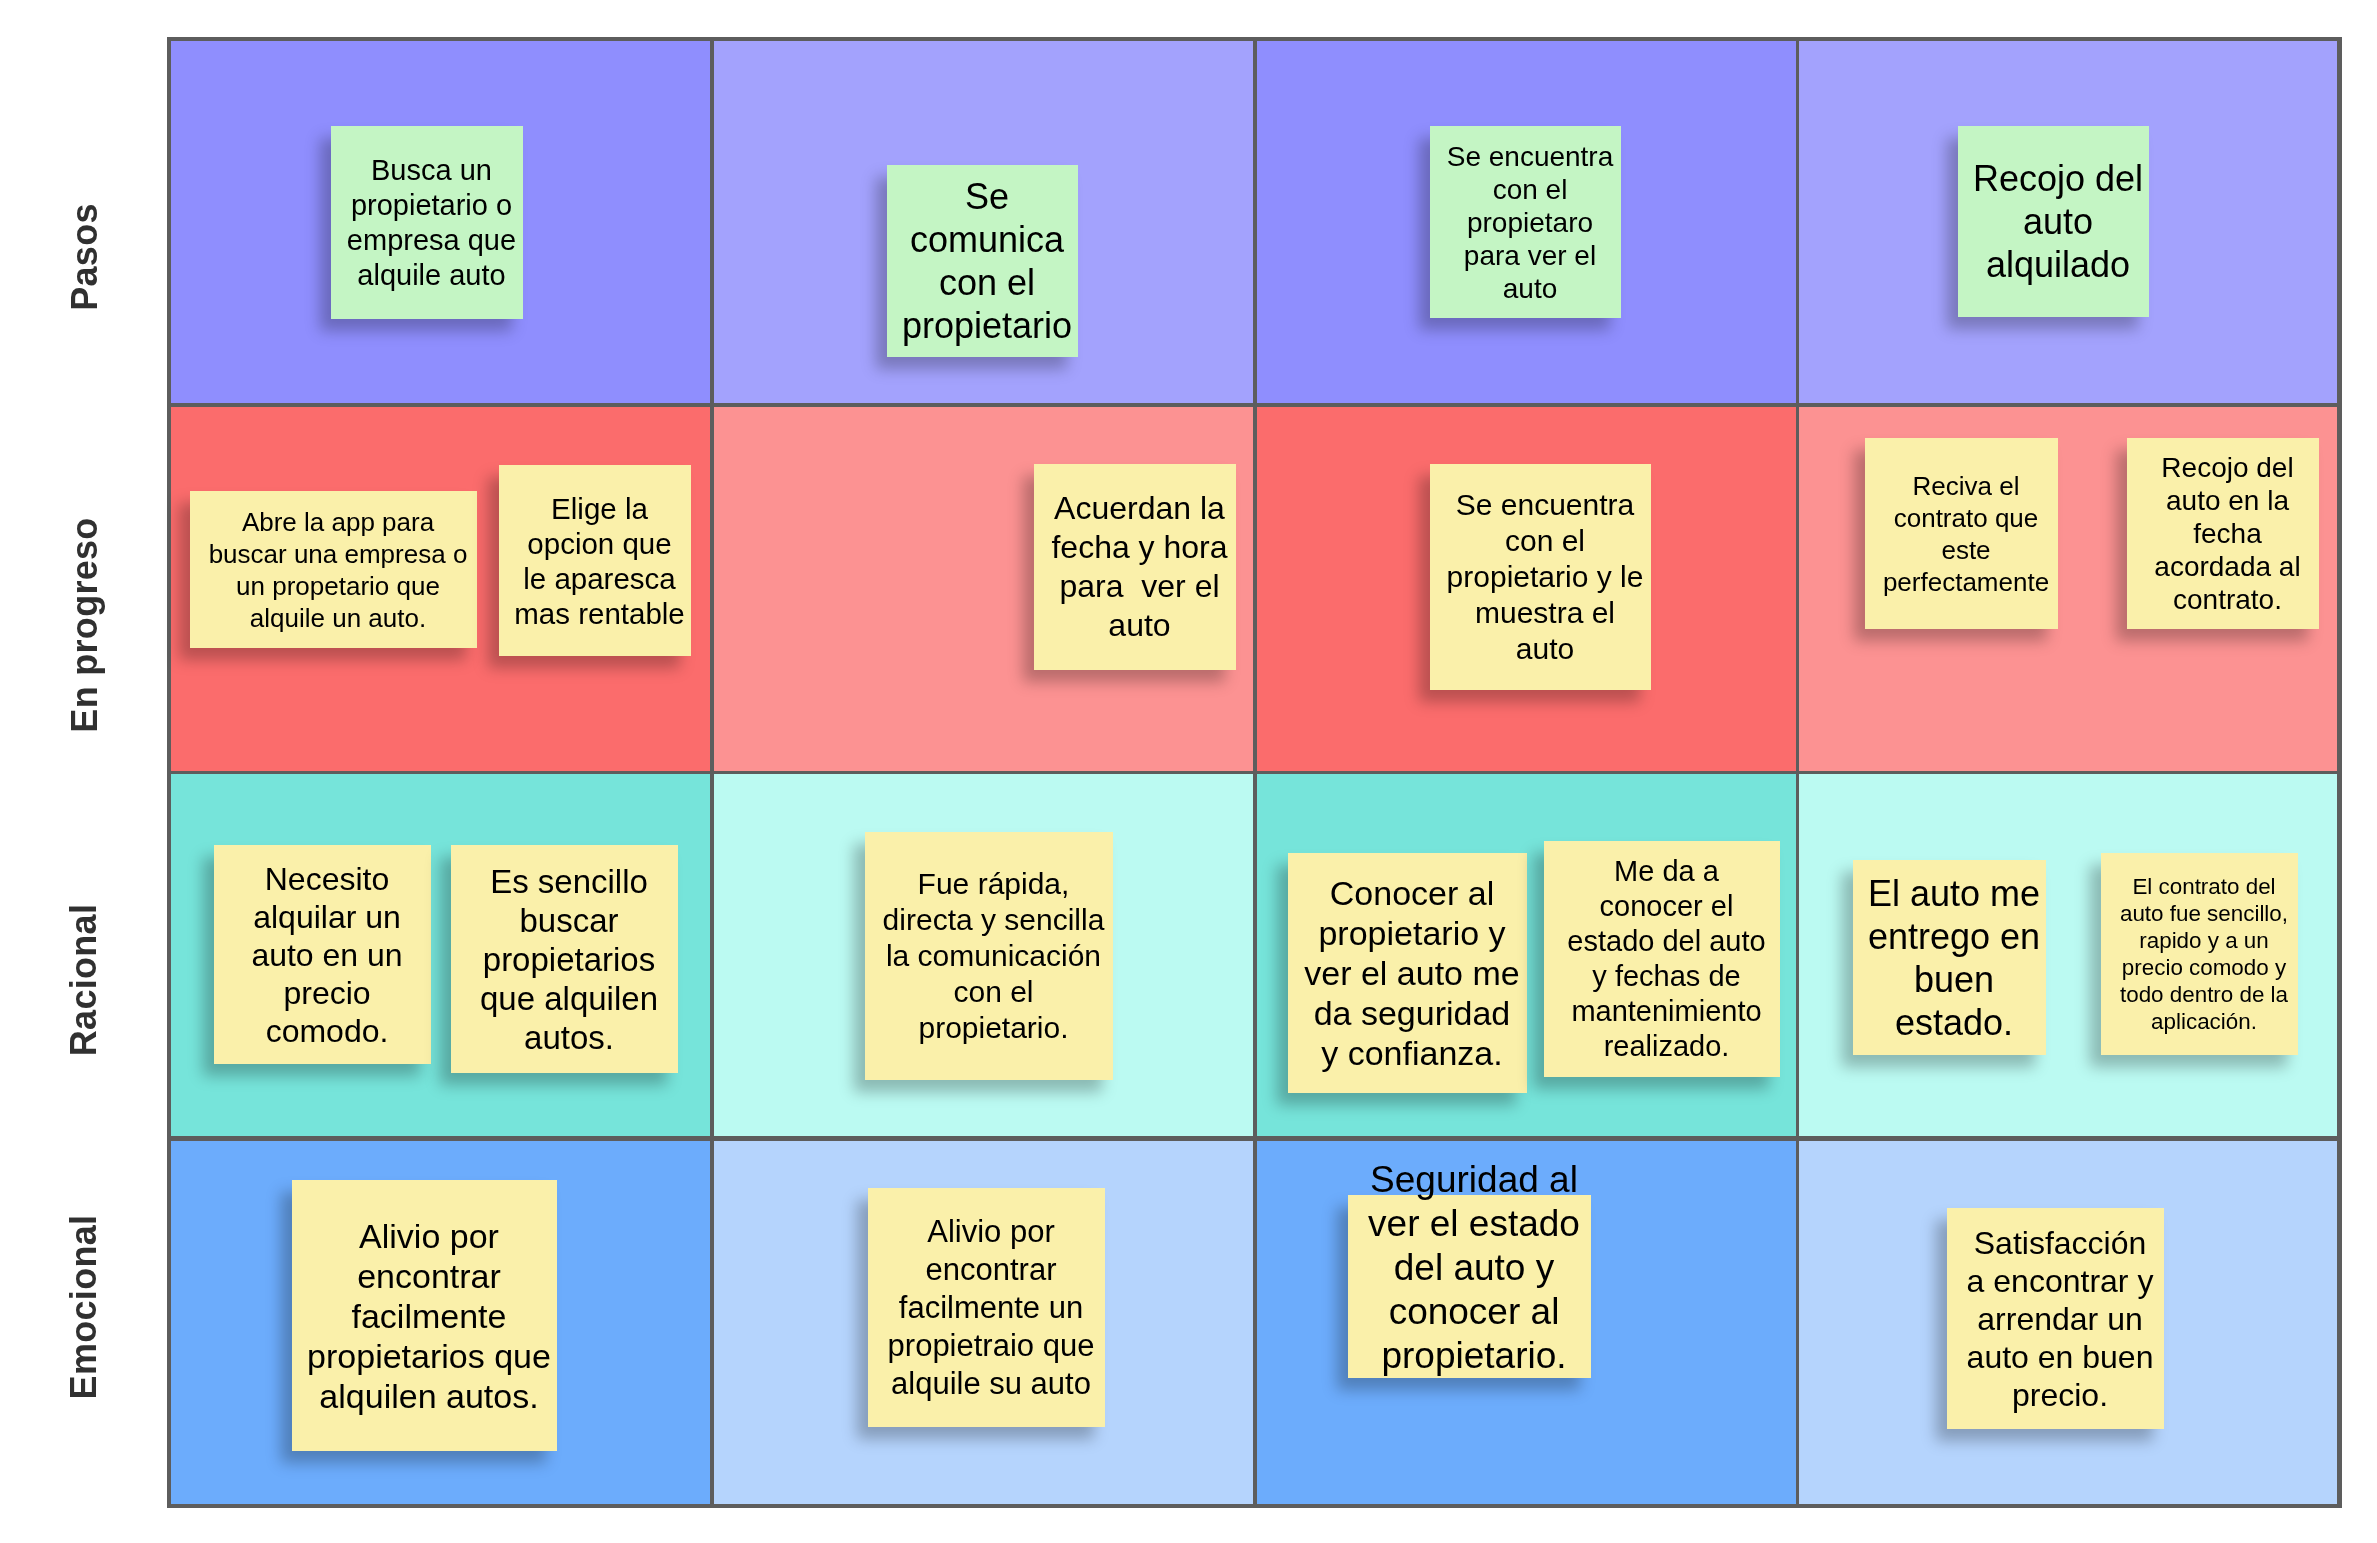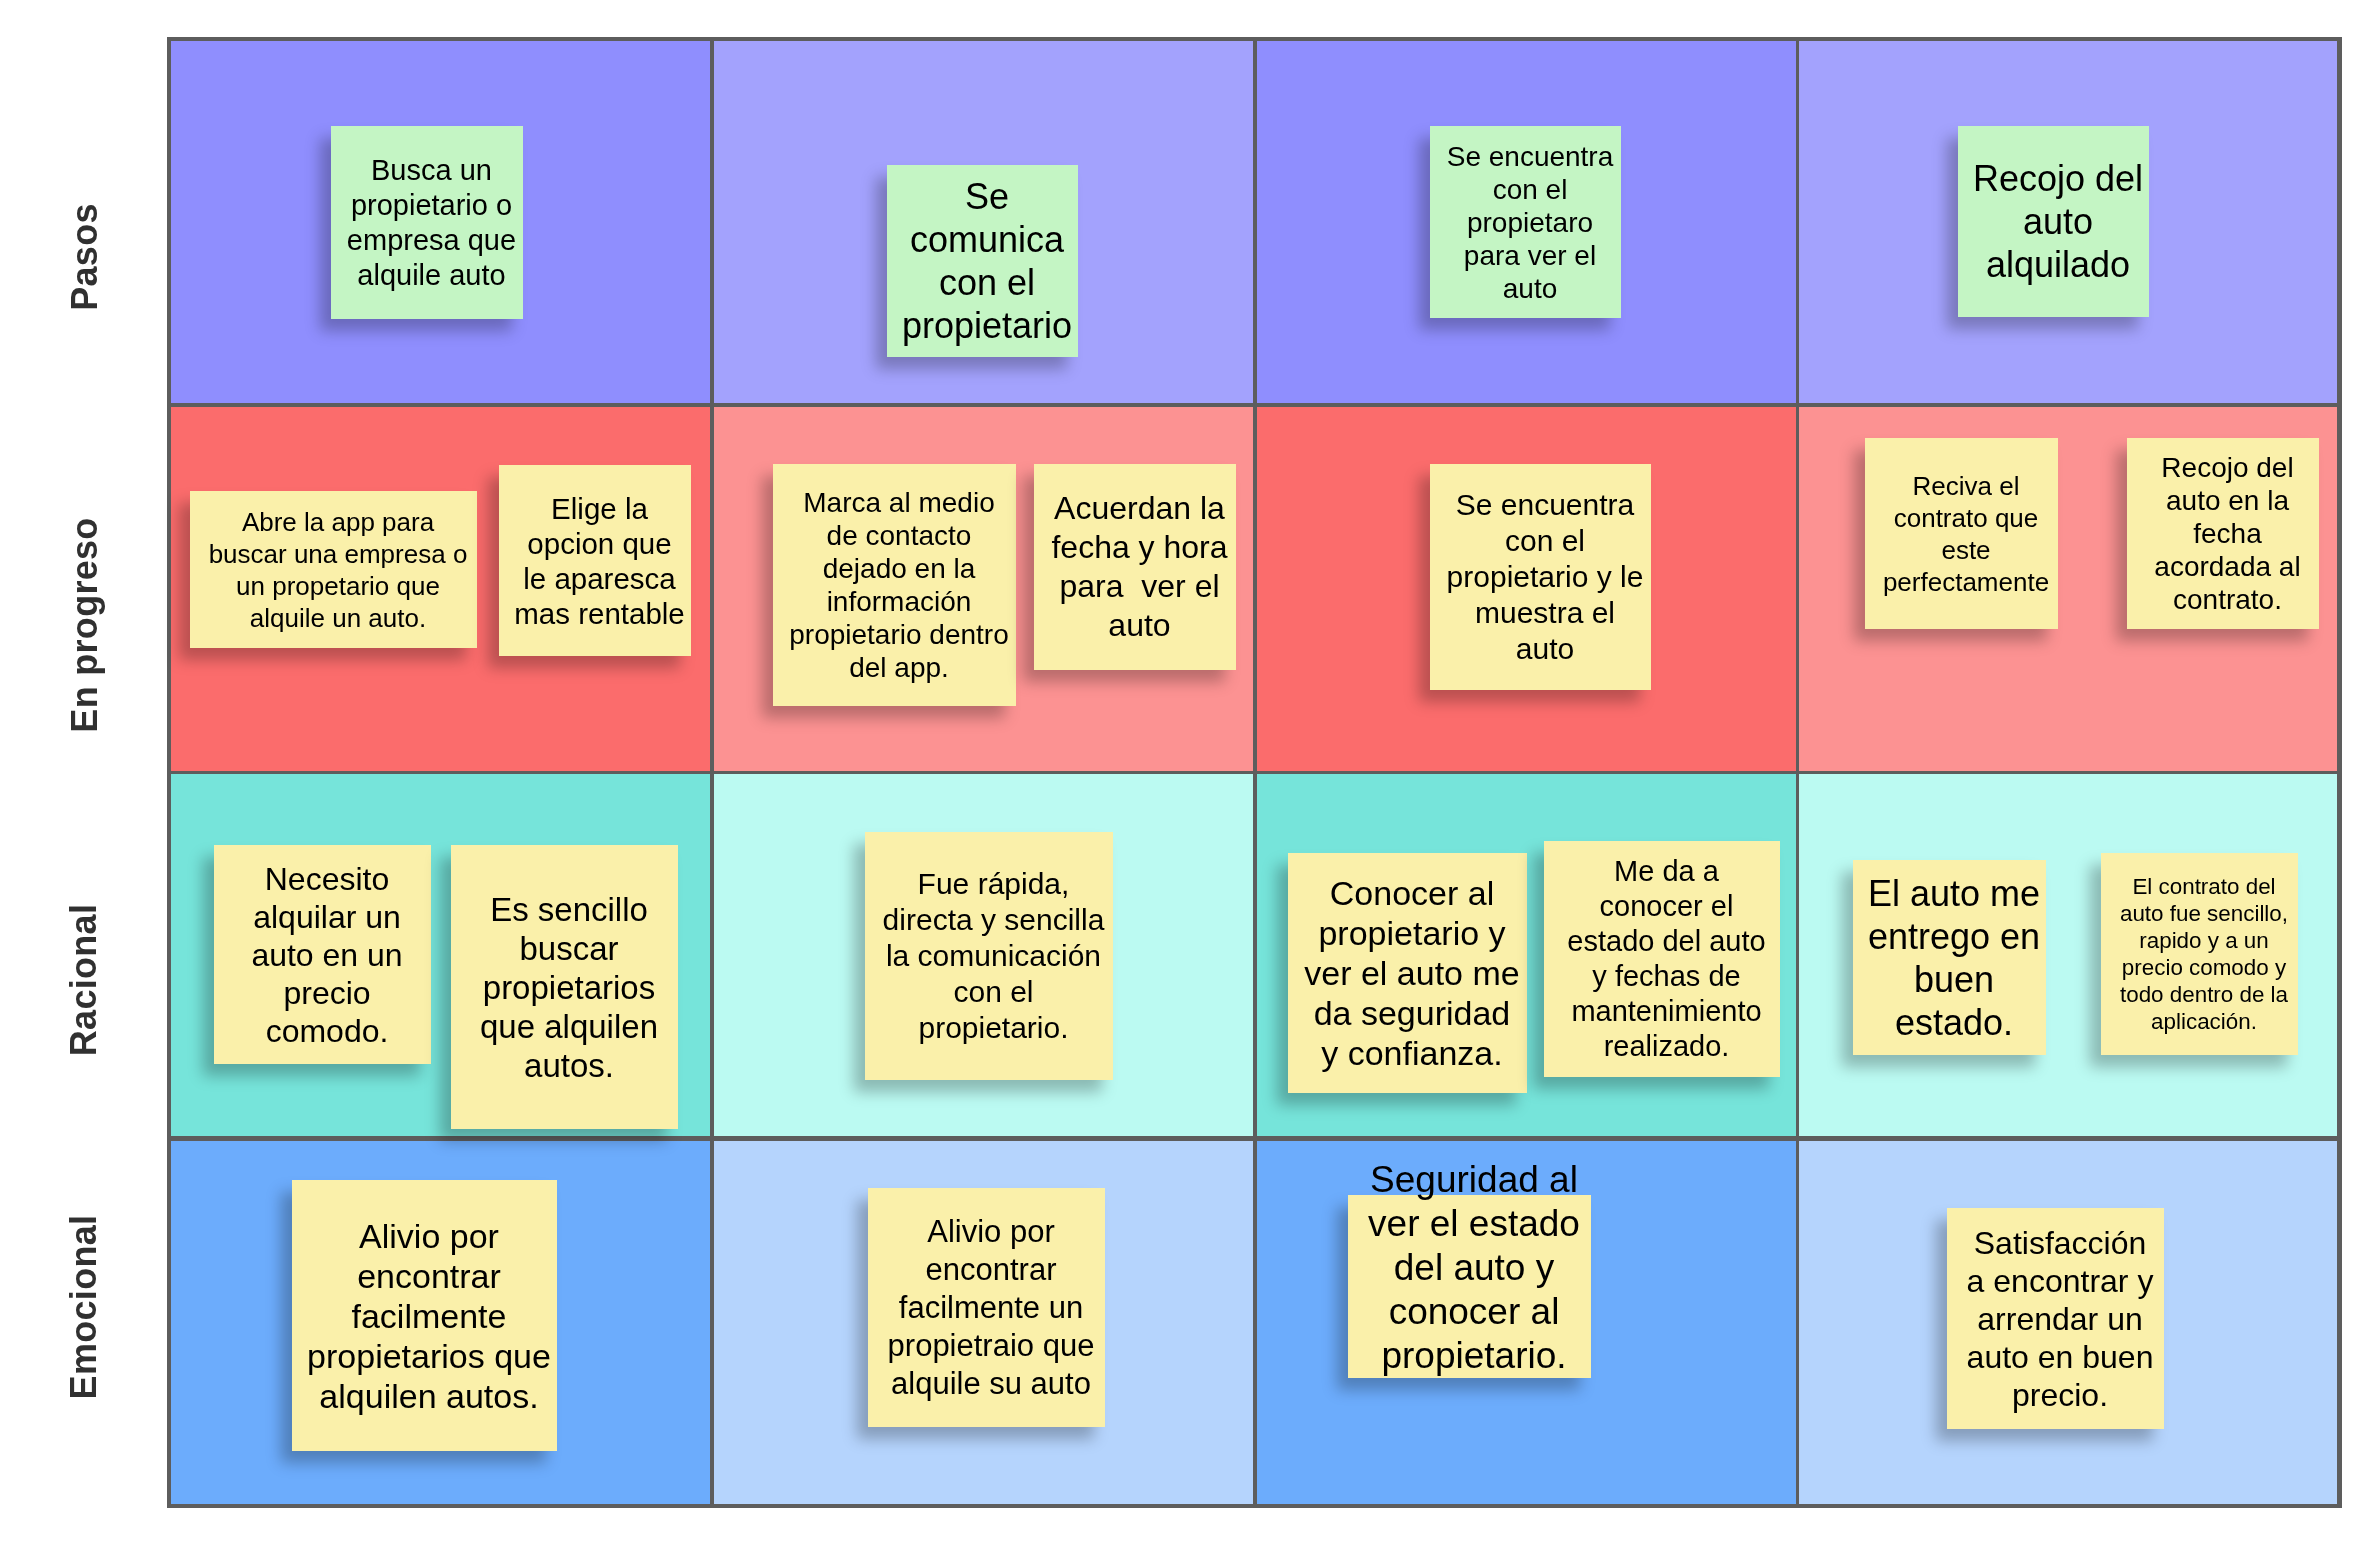--- a/index.html
+++ b/index.html
@@ -93,30 +93,20 @@
       </div>
     </div>
 <div class="note" style="left:499px;top:465px;width:192px;height:191px;background:#faf0aa;font-size:29.5px;line-height:35px;">
       <div class="txt">
         <span>Elige la</span>
         <span>opcion que</span>
         <span>le aparesca</span>
         <span>mas rentable</span>
       </div>
     </div>
-<div class="note" style="left:773px;top:464px;width:243px;height:242px;background:#faf0aa;font-size:28px;line-height:33px;">
-      <div class="txt">
-        <span>Marca al medio</span>
-        <span>de contacto</span>
-        <span>dejado en la</span>
-        <span>información</span>
-        <span>propietario dentro</span>
-        <span>del app.</span>
-      </div>
-    </div>
 <div class="note" style="left:1034px;top:464px;width:202px;height:206px;background:#faf0aa;font-size:32px;line-height:39px;">
       <div class="txt">
         <span>Acuerdan la</span>
         <span>fecha y hora</span>
         <span>para  ver el</span>
         <span>auto</span>
       </div>
     </div>
 <div class="note" style="left:1430px;top:464px;width:221px;height:226px;background:#faf0aa;font-size:30px;line-height:36px;">
       <div class="txt">
@@ -146,21 +136,21 @@
     </div>
 <div class="note" style="left:214px;top:845px;width:217px;height:219px;background:#faf0aa;font-size:32px;line-height:38px;">
       <div class="txt">
         <span>Necesito</span>
         <span>alquilar un</span>
         <span>auto en un</span>
         <span>precio</span>
         <span>comodo.</span>
       </div>
     </div>
-<div class="note" style="left:451px;top:845px;width:227px;height:284px;background:#faf0aa;font-size:33px;line-height:39px;">
+<div class="note" style="left:451px;top:845px;width:227px;height:228px;background:#faf0aa;font-size:33px;line-height:39px;">
       <div class="txt">
         <span>Es sencillo</span>
         <span>buscar</span>
         <span>propietarios</span>
         <span>que alquilen</span>
         <span>autos.</span>
       </div>
     </div>
 <div class="note" style="left:865px;top:832px;width:248px;height:248px;background:#faf0aa;font-size:30px;line-height:36px;">
       <div class="txt">

